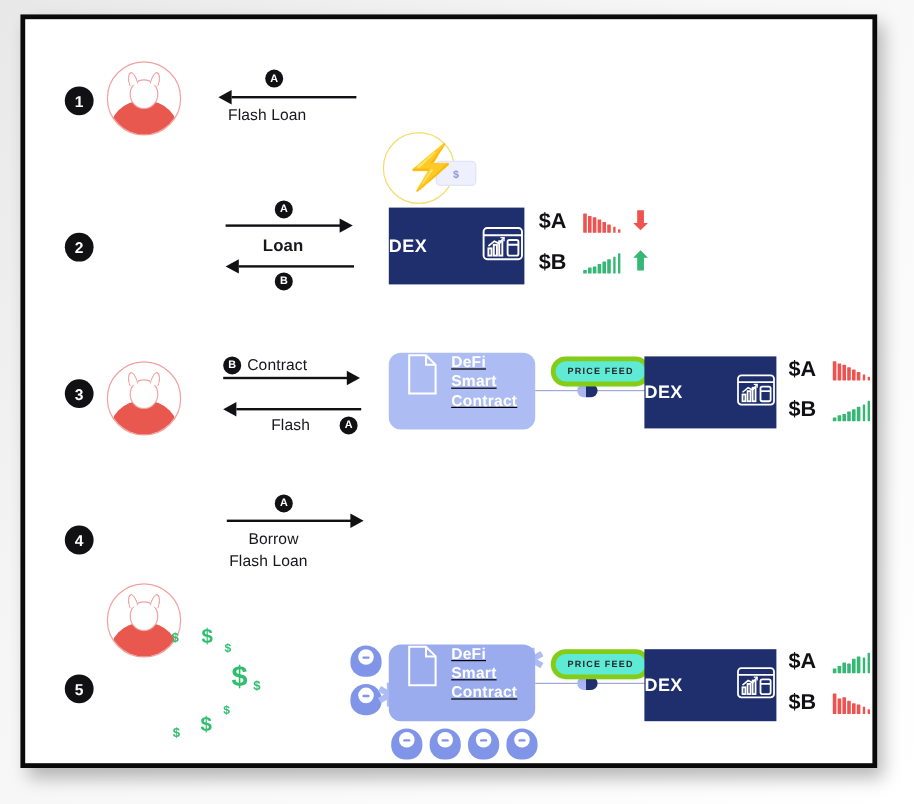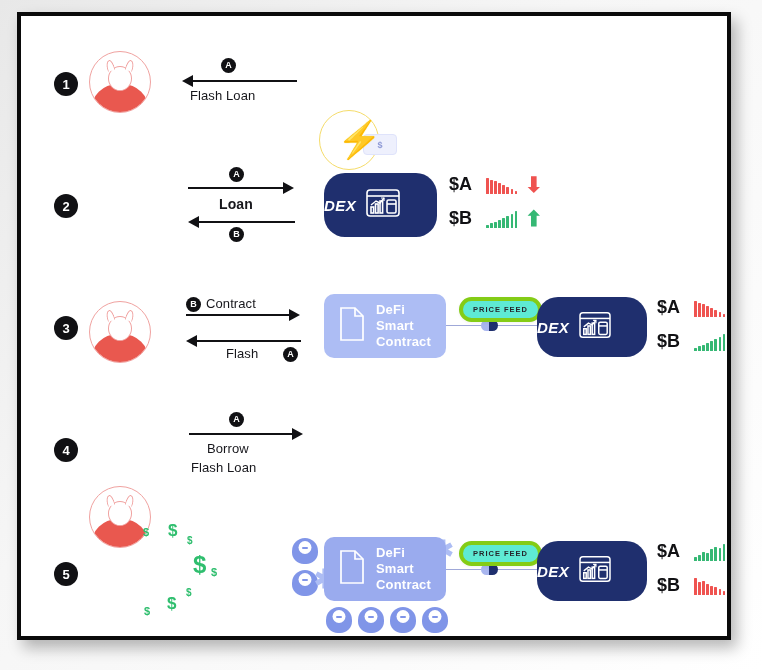--- a/index.html
+++ b/index.html
@@ -124,37 +124,36 @@
   }
   .arrow-text {
     position: absolute;
     font-size: 13px; font-weight: 500; color: #17171c;
     white-space: nowrap; letter-spacing: .1px;
   }
   .arrow-text.big { font-size: 14px; font-weight: 600; }
 
   
   .dex {
-    border-radius: 21px;
+    border-radius: 0;
     background: #1f2f6e;
-    display: flex; align-items: center; justify-content: flex-start;
+    display: flex; align-items: center; justify-content: space-between;
     gap: 9px;
-    font-style: italic;
   }
   .dex .label {
     color: #ffffff; font-size: 15px; font-weight: bold;
     letter-spacing: .4px;
   }
 
   
   .defi {
     border-radius: 10px;
     background: #adbdf4;
-    display: flex; align-items: center;
-    gap: 10px; padding-left: 14px;
+    display: flex; align-items: flex-start;
+    gap: 10px; padding-left: 14px; text-decoration: underline;
   }
   .defi.darker { background: #9aabee; }
   .defi .txt {
     color: #ffffff; font-size: 13px; font-weight: bold;
     line-height: 1.22; letter-spacing: .2px;
   }
 
   
   .pricefeed-pill {
     position: absolute;

